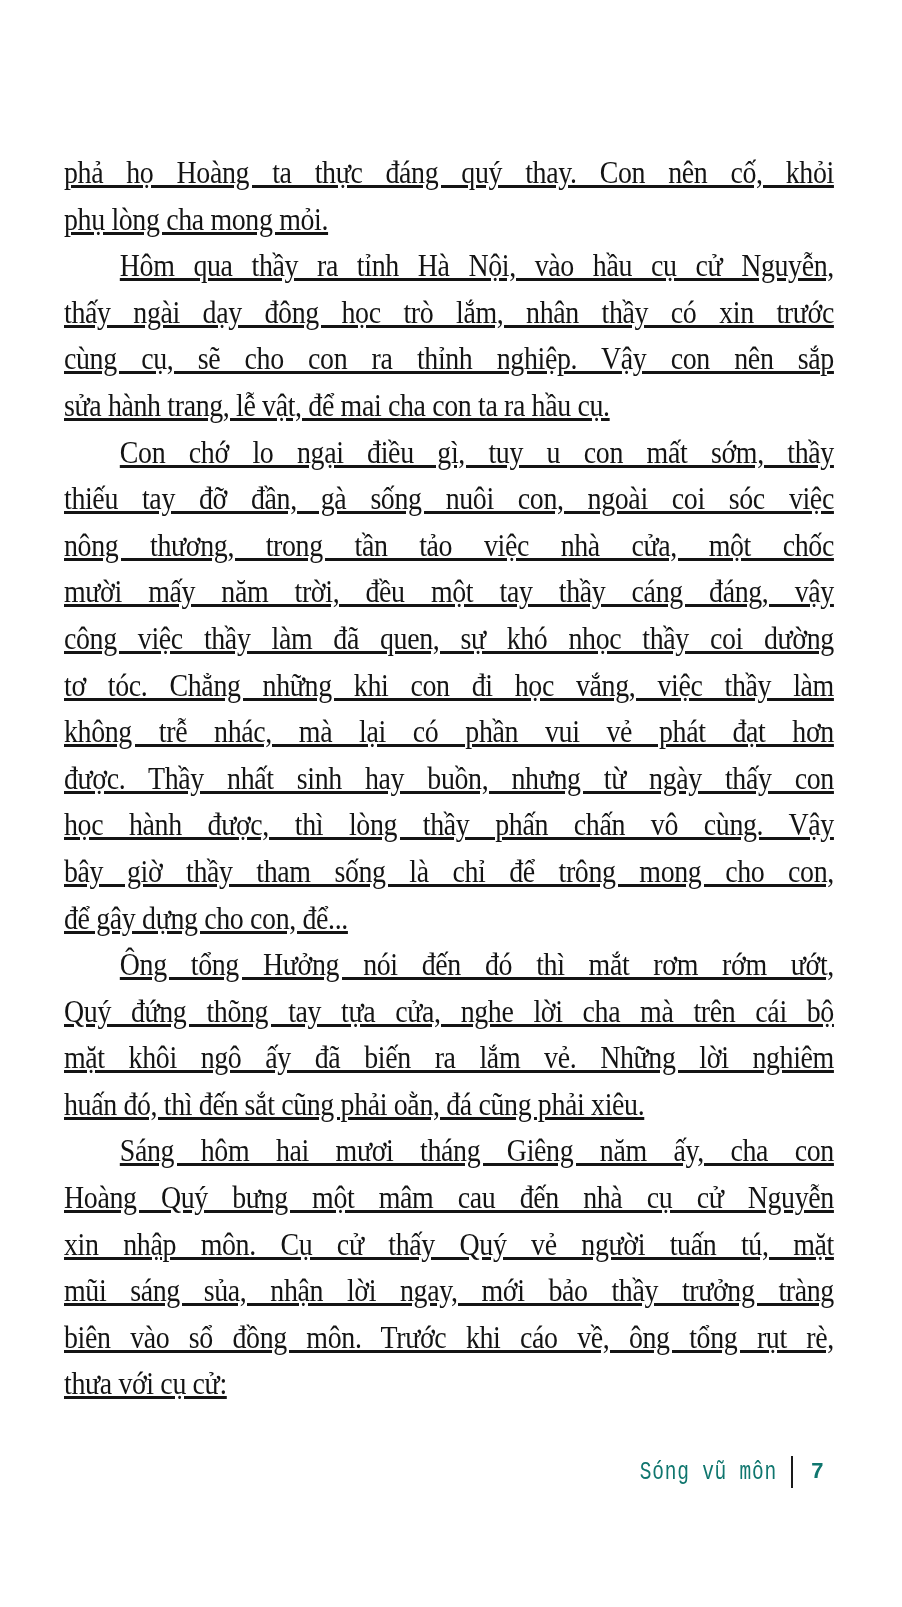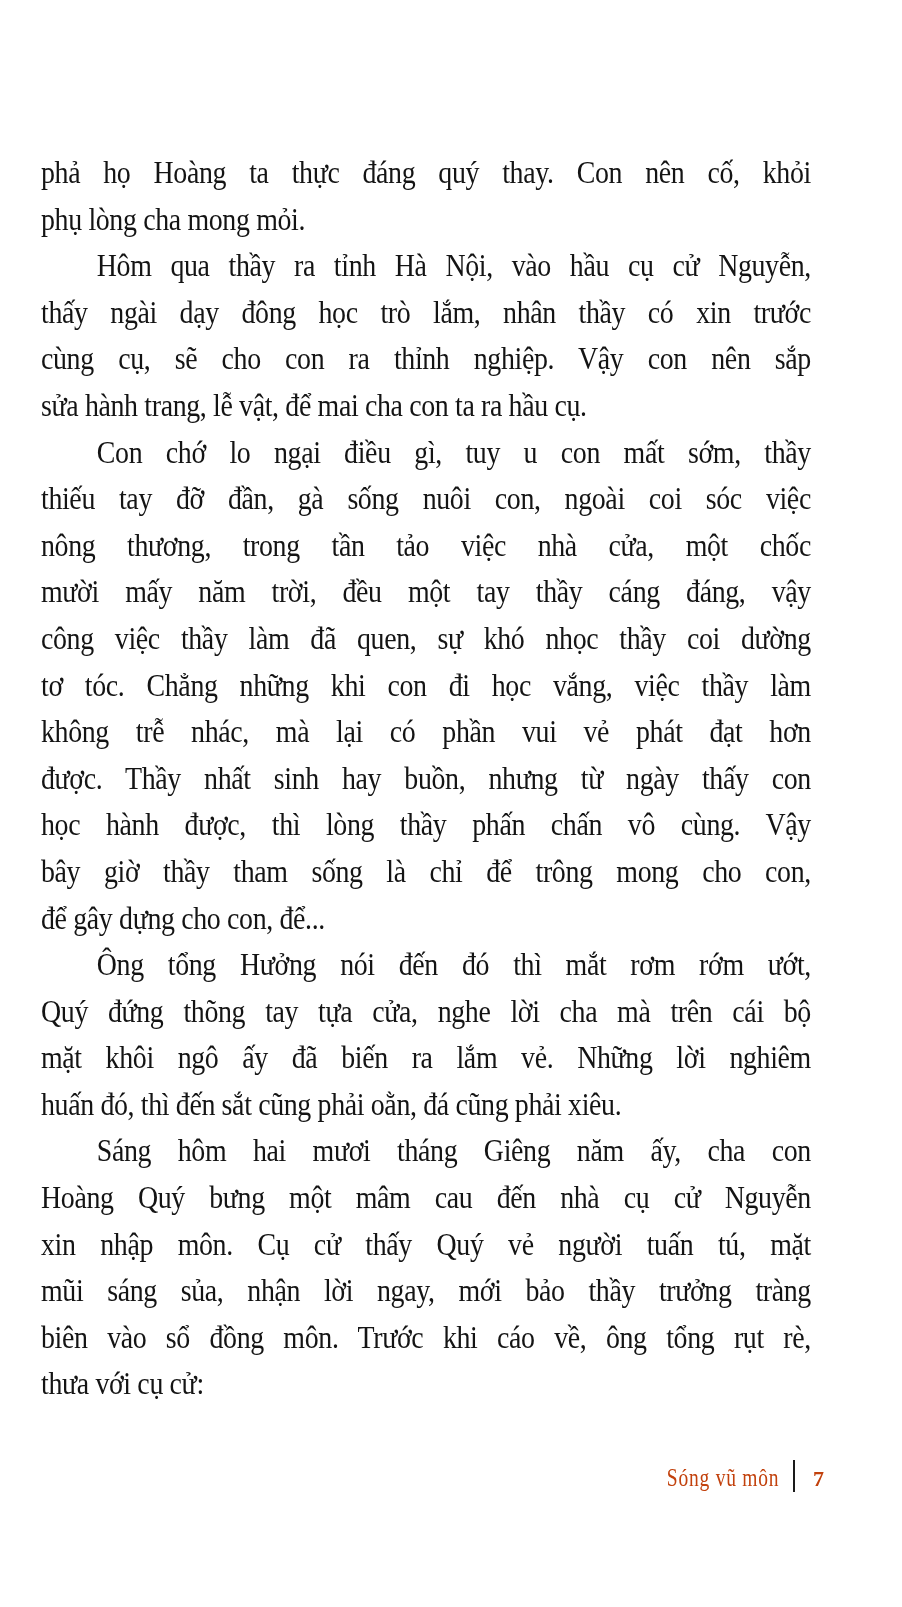--- a/index.html
+++ b/index.html
@@ -10,23 +10,24 @@
     body {
       width: 902px;
       height: 1607px;
       position: relative;
       overflow: hidden;
       font-family: "Liberation Serif", "DejaVu Serif", serif;
       color: #141414;
     }
     .page-body {
       position: absolute;
-      left: 41px;
+      left: 64px;
       top: 150px;
       width: 770px;
+      text-decoration: underline;
     }
     .line {
       display: block;
       height: 46.6px;
       line-height: 46.6px;
       font-size: 31px;
       white-space: nowrap;
       text-align: justify;
       text-align-last: justify;
       letter-spacing: -0.4px;
@@ -40,23 +41,23 @@
     }
     .line.last {
       text-align-last: left;
     }
     .footer {
       position: absolute;
       right: 78px;
       top: 1452px;
       height: 40px;
       display: flex;
-      align-items: flex-end;
-      font-family: Liberation Serif, serif;
-      color: #c2410c;
+      align-items: center;
+      font-family: Liberation Mono, monospace;
+      color: #0f766e;
     }
     .footer-title {
       font-size: 25px;
       transform: scaleX(0.78);
       transform-origin: right center;
       letter-spacing: 1px;
     }
     .footer-sep {
       width: 2px;
       height: 32px;

